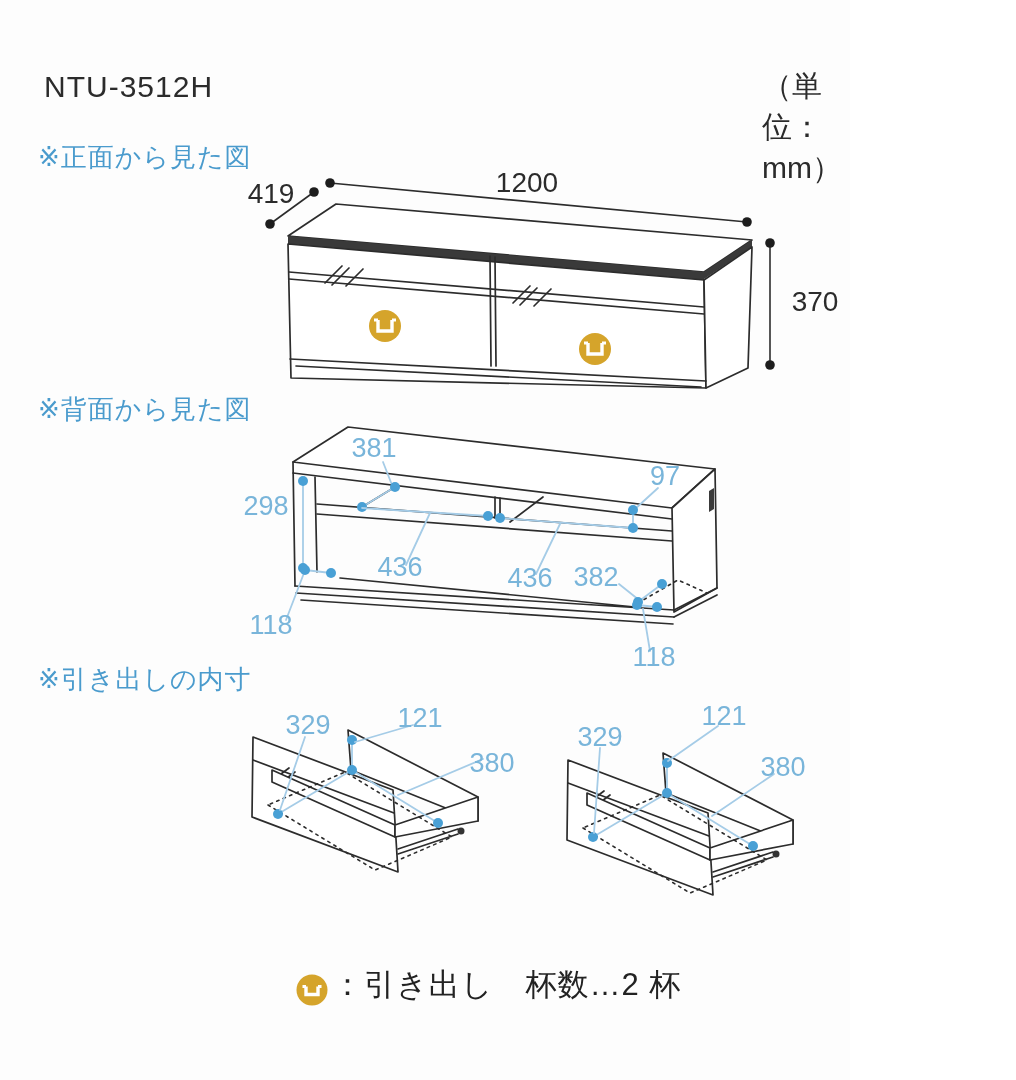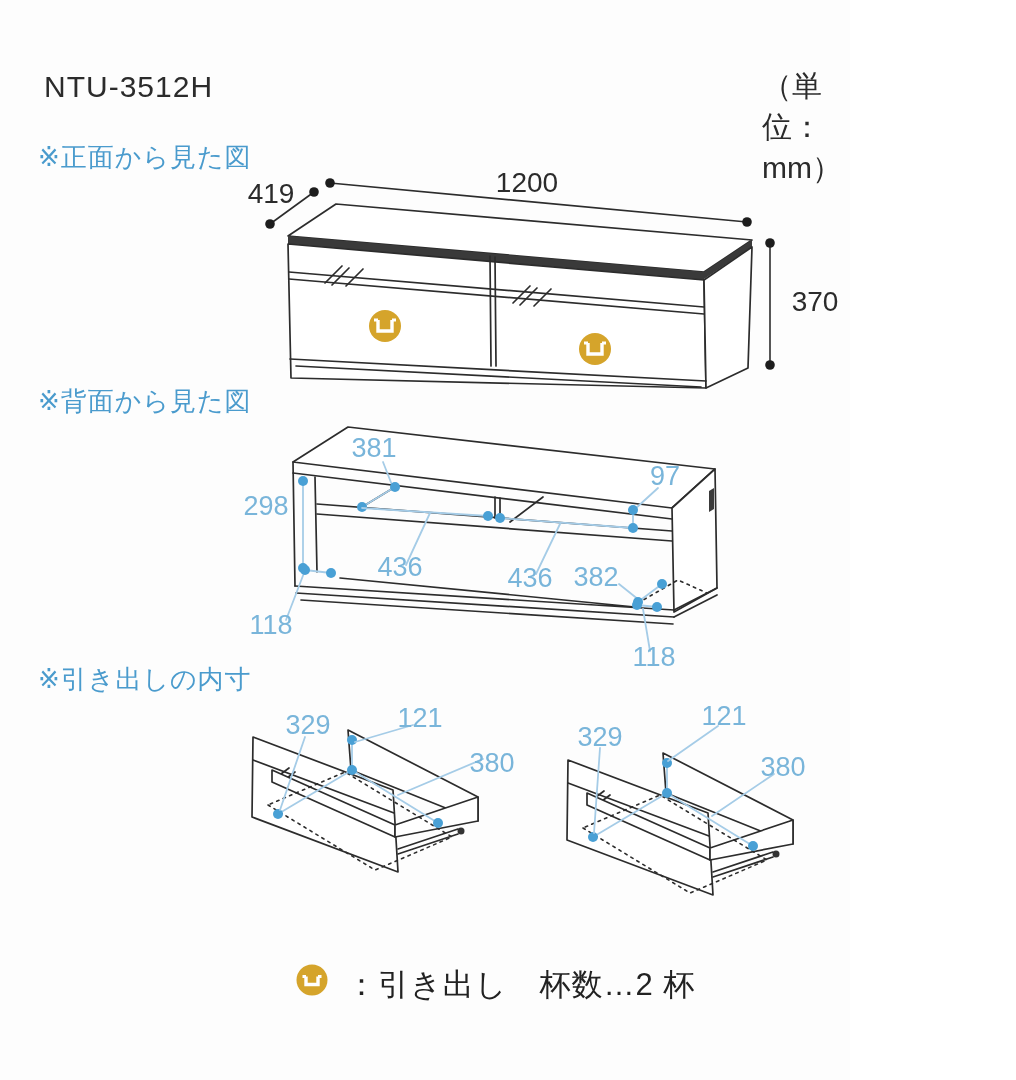--- a/index.html
+++ b/index.html
@@ -5,35 +5,35 @@
   html,body{margin:0;padding:0;background:#fff;}
   #stage{
     position:relative;width:850px;height:1080px;background:#fdfdfd;overflow:hidden;
     font-family:"Liberation Sans","DejaVu Sans",sans-serif;
   }
   .abs{position:absolute;}
   .model-title{left:44px;top:70px;font-size:30px;color:#2b2b2b;letter-spacing:1px;}
   .unit-note{left:762px;top:66px;font-size:30px;color:#2b2b2b;}
   .sec-head{left:38px;font-size:26px;font-weight:500;color:#4a9bcd;letter-spacing:1px;}
   .sec-front{top:140px;}
-  .sec-back{top:384px;}
+  .sec-back{top:392px;}
   .sec-drawer{top:662px;text-align:center;}
   svg{display:block;overflow:visible;}
   svg text{font-family:"Liberation Sans","DejaVu Sans",sans-serif;}
   .ink{stroke:#2c2c2c;stroke-width:1.7;fill:none;stroke-linecap:round;stroke-linejoin:round;}
   .ink-face{stroke:#2c2c2c;stroke-width:1.7;fill:#ffffff;stroke-linejoin:round;}
   .ink-fill{fill:#3a3a3a;stroke:none;}
   .ink-dotted{stroke:#2c2c2c;stroke-width:1.6;fill:none;stroke-dasharray:2.5 4.5;stroke-linecap:round;}
   .dim-black-line{stroke:#2c2c2c;stroke-width:1.6;fill:none;}
   .dim-black-dot{fill:#1d1d1d;}
   .dim-black-text{fill:#2b2b2b;font-size:28px;text-anchor:middle;}
   .cy-line{stroke:#a5cce7;stroke-width:1.8;fill:none;stroke-linecap:round;}
   .cy-dot{fill:#49a0d5;}
   .cy-text{fill:#79b5da;font-size:27px;text-anchor:middle;}
-  .legend-row{left:296px;top:964px;display:flex;align-items:flex-start;gap:18px;}
+  .legend-row{left:296px;top:964px;display:flex;align-items:flex-end;gap:4px;}
   .legend-text{font-size:31px;color:#222222;letter-spacing:1px;}
   .edge-line{left:1004px;top:0;width:2px;height:1080px;background:#dcdcdc;}
 </style>
 </head>
 <body>
 
 <div id="stage">
 
   <div class="abs model-title">NTU-3512H</div>
   <div class="abs unit-note">（単位：mm）</div>

